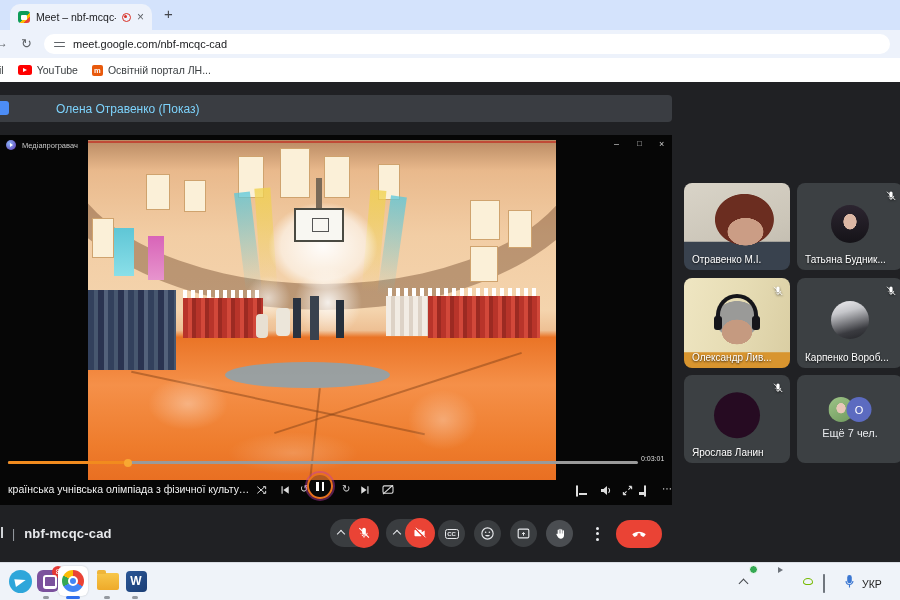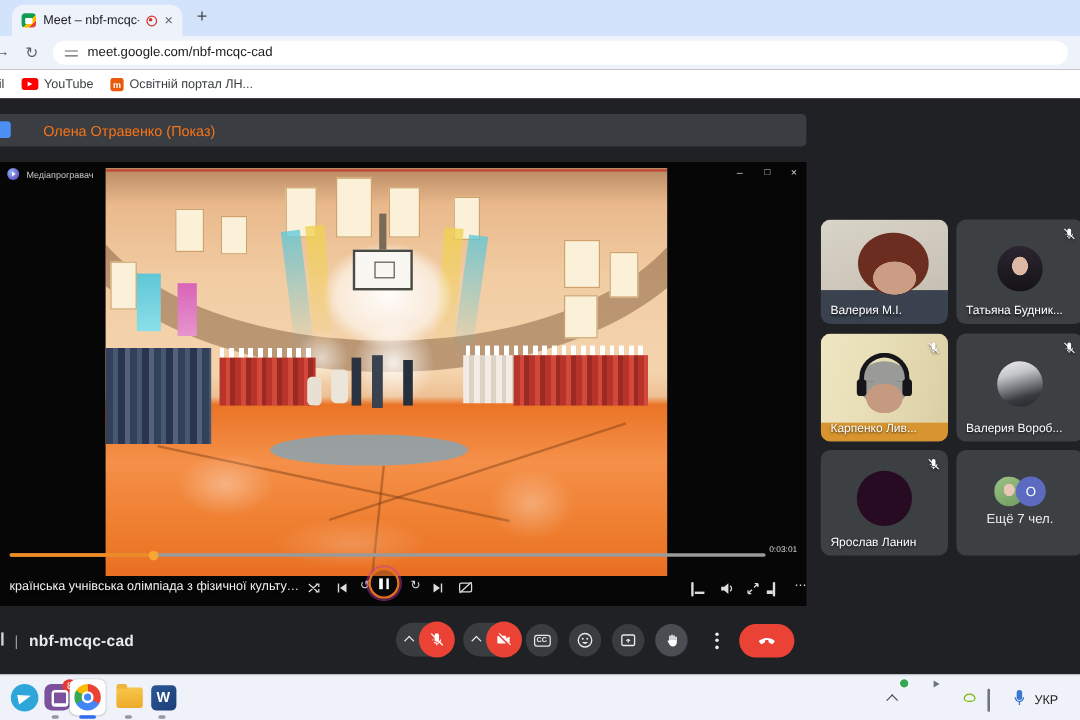--- a/index.html
+++ b/index.html
@@ -28,21 +28,21 @@
   .bm{display:flex;align-items:center;gap:5px;font-size:10.5px;color:#3c4043;}
   .bm-clip{margin-left:-1px;color:#3c4043;text-align:right;}
   .yt-ico{width:14px;height:10px;background:#ff0000;border-radius:2.5px;position:relative;flex:none;}
   .yt-ico::after{content:"";position:absolute;left:5.2px;top:2.6px;border-left:4px solid #fff;border-top:2.4px solid transparent;border-bottom:2.4px solid transparent;}
   .portal-ico{width:11px;height:11px;background:#e8590c;border-radius:2px;color:#fff;font-size:7.5px;font-weight:bold;text-align:center;line-height:11px;flex:none;}
 
   
   .meet{left:0;top:82px;width:900px;height:480px;background:#202124;}
   .banner{left:0;top:13px;width:672px;height:27px;background:#3a3d42;border-radius:0 4px 4px 0;display:flex;align-items:center;}
   .banner-avatar{position:absolute;left:-5px;top:6px;width:14px;height:14px;background:#4c8df6;border-radius:3px;}
-  .banner-text{margin-left:36px;font-size:12px;color:#f97316;}
+  .banner-text{margin-left:56px;font-size:12px;color:#7dd3fc;}
 
   
   .share{left:0;top:53px;width:672px;height:370px;background:#060606;}
   .pl-title{left:6px;top:5px;display:flex;align-items:flex-end;gap:6px;}
   .pl-ico{width:10px;height:10px;border-radius:50%;background:radial-gradient(circle at 35% 35%,#8ab4f8,#5e35b1);position:relative;}
   .pl-ico::after{content:"";position:absolute;left:3.5px;top:2.5px;border-left:3.5px solid #fff;border-top:2.5px solid transparent;border-bottom:2.5px solid transparent;}
   .pl-title span{font-size:7.5px;color:#c8c8c8;}
   .winbtn{top:4px;font-size:9px;color:#cfcfcf;}
 
   
@@ -276,51 +276,51 @@
             <path d="M8.5 3.2a3 3 0 0 1 0 4.6" stroke="#ddd" stroke-width="1.1" fill="none"></path>
           </svg></span>
       <span class="abs pc" style="left:622px;"><svg width="11" height="11" viewBox="0 0 12 12">
             <path d="M1.5 10.5 5 7M10.5 1.5 7 5M1.5 10.5V7.5M1.5 10.5h3M10.5 1.5v3M10.5 1.5h-3" stroke="#ddd" stroke-width="1.2" fill="none"></path>
           </svg></span>
       <span class="abs pc" style="left:644px;top:352px;"><span class="pipbox"></span></span>
       <span class="abs pc" style="left:662px;top:349px;font-size:10px;">⋯</span>
     </div>
 
     <div class="abs tile t0v" style="left:684px;top:101px;height:87px;">
-      <span class="tname">Валерия М.І.</span>
+      <span class="tname">Отравенко М.І.</span>
     </div>
     <div class="abs tile" style="left:797px;top:101px;height:87px;">
       <span class="avatar av1"></span>
       <span class="micoff"><svg width="12" height="12" viewBox="0 0 24 24">
             <path d="M12 15a3.2 3.2 0 0 0 3.2-3.2V6.2a3.2 3.2 0 1 0-6.4 0v5.6A3.2 3.2 0 0 0 12 15z" fill="#fff"></path>
             <path d="M17.5 11.8a5.5 5.5 0 0 1-9.3 3.9M6.5 11.8c0 .5.1 1 .2 1.4" stroke="#fff" stroke-width="1.6" fill="none"></path>
             <path d="M12 17.5V20" stroke="#fff" stroke-width="1.6"></path>
             <path d="M4 3.5 20.5 20" stroke="#fff" stroke-width="1.8"></path>
           </svg></span>
       <span class="tname">Татьяна Будник...</span>
     </div>
     <div class="abs tile t2v" style="left:684px;top:196px;height:90px;">
       <span class="hp"></span>
       <span class="micoff"><svg width="12" height="12" viewBox="0 0 24 24">
             <path d="M12 15a3.2 3.2 0 0 0 3.2-3.2V6.2a3.2 3.2 0 1 0-6.4 0v5.6A3.2 3.2 0 0 0 12 15z" fill="#fff"></path>
             <path d="M17.5 11.8a5.5 5.5 0 0 1-9.3 3.9M6.5 11.8c0 .5.1 1 .2 1.4" stroke="#fff" stroke-width="1.6" fill="none"></path>
             <path d="M12 17.5V20" stroke="#fff" stroke-width="1.6"></path>
             <path d="M4 3.5 20.5 20" stroke="#fff" stroke-width="1.8"></path>
           </svg></span>
-      <span class="tname">Карпенко Лив...</span>
+      <span class="tname">Олександр Лив...</span>
     </div>
     <div class="abs tile" style="left:797px;top:196px;height:90px;">
       <span class="avatar av3"></span>
       <span class="micoff"><svg width="12" height="12" viewBox="0 0 24 24">
             <path d="M12 15a3.2 3.2 0 0 0 3.2-3.2V6.2a3.2 3.2 0 1 0-6.4 0v5.6A3.2 3.2 0 0 0 12 15z" fill="#fff"></path>
             <path d="M17.5 11.8a5.5 5.5 0 0 1-9.3 3.9M6.5 11.8c0 .5.1 1 .2 1.4" stroke="#fff" stroke-width="1.6" fill="none"></path>
             <path d="M12 17.5V20" stroke="#fff" stroke-width="1.6"></path>
             <path d="M4 3.5 20.5 20" stroke="#fff" stroke-width="1.8"></path>
           </svg></span>
-      <span class="tname">Валерия Вороб...</span>
+      <span class="tname">Карпенко Вороб...</span>
     </div>
     <div class="abs tile" style="left:684px;top:293px;height:88px;">
       <span class="avatar av4"></span>
       <span class="micoff"><svg width="12" height="12" viewBox="0 0 24 24">
             <path d="M12 15a3.2 3.2 0 0 0 3.2-3.2V6.2a3.2 3.2 0 1 0-6.4 0v5.6A3.2 3.2 0 0 0 12 15z" fill="#fff"></path>
             <path d="M17.5 11.8a5.5 5.5 0 0 1-9.3 3.9M6.5 11.8c0 .5.1 1 .2 1.4" stroke="#fff" stroke-width="1.6" fill="none"></path>
             <path d="M12 17.5V20" stroke="#fff" stroke-width="1.6"></path>
             <path d="M4 3.5 20.5 20" stroke="#fff" stroke-width="1.8"></path>
           </svg></span>
       <span class="tname">Ярослав Ланин</span>

